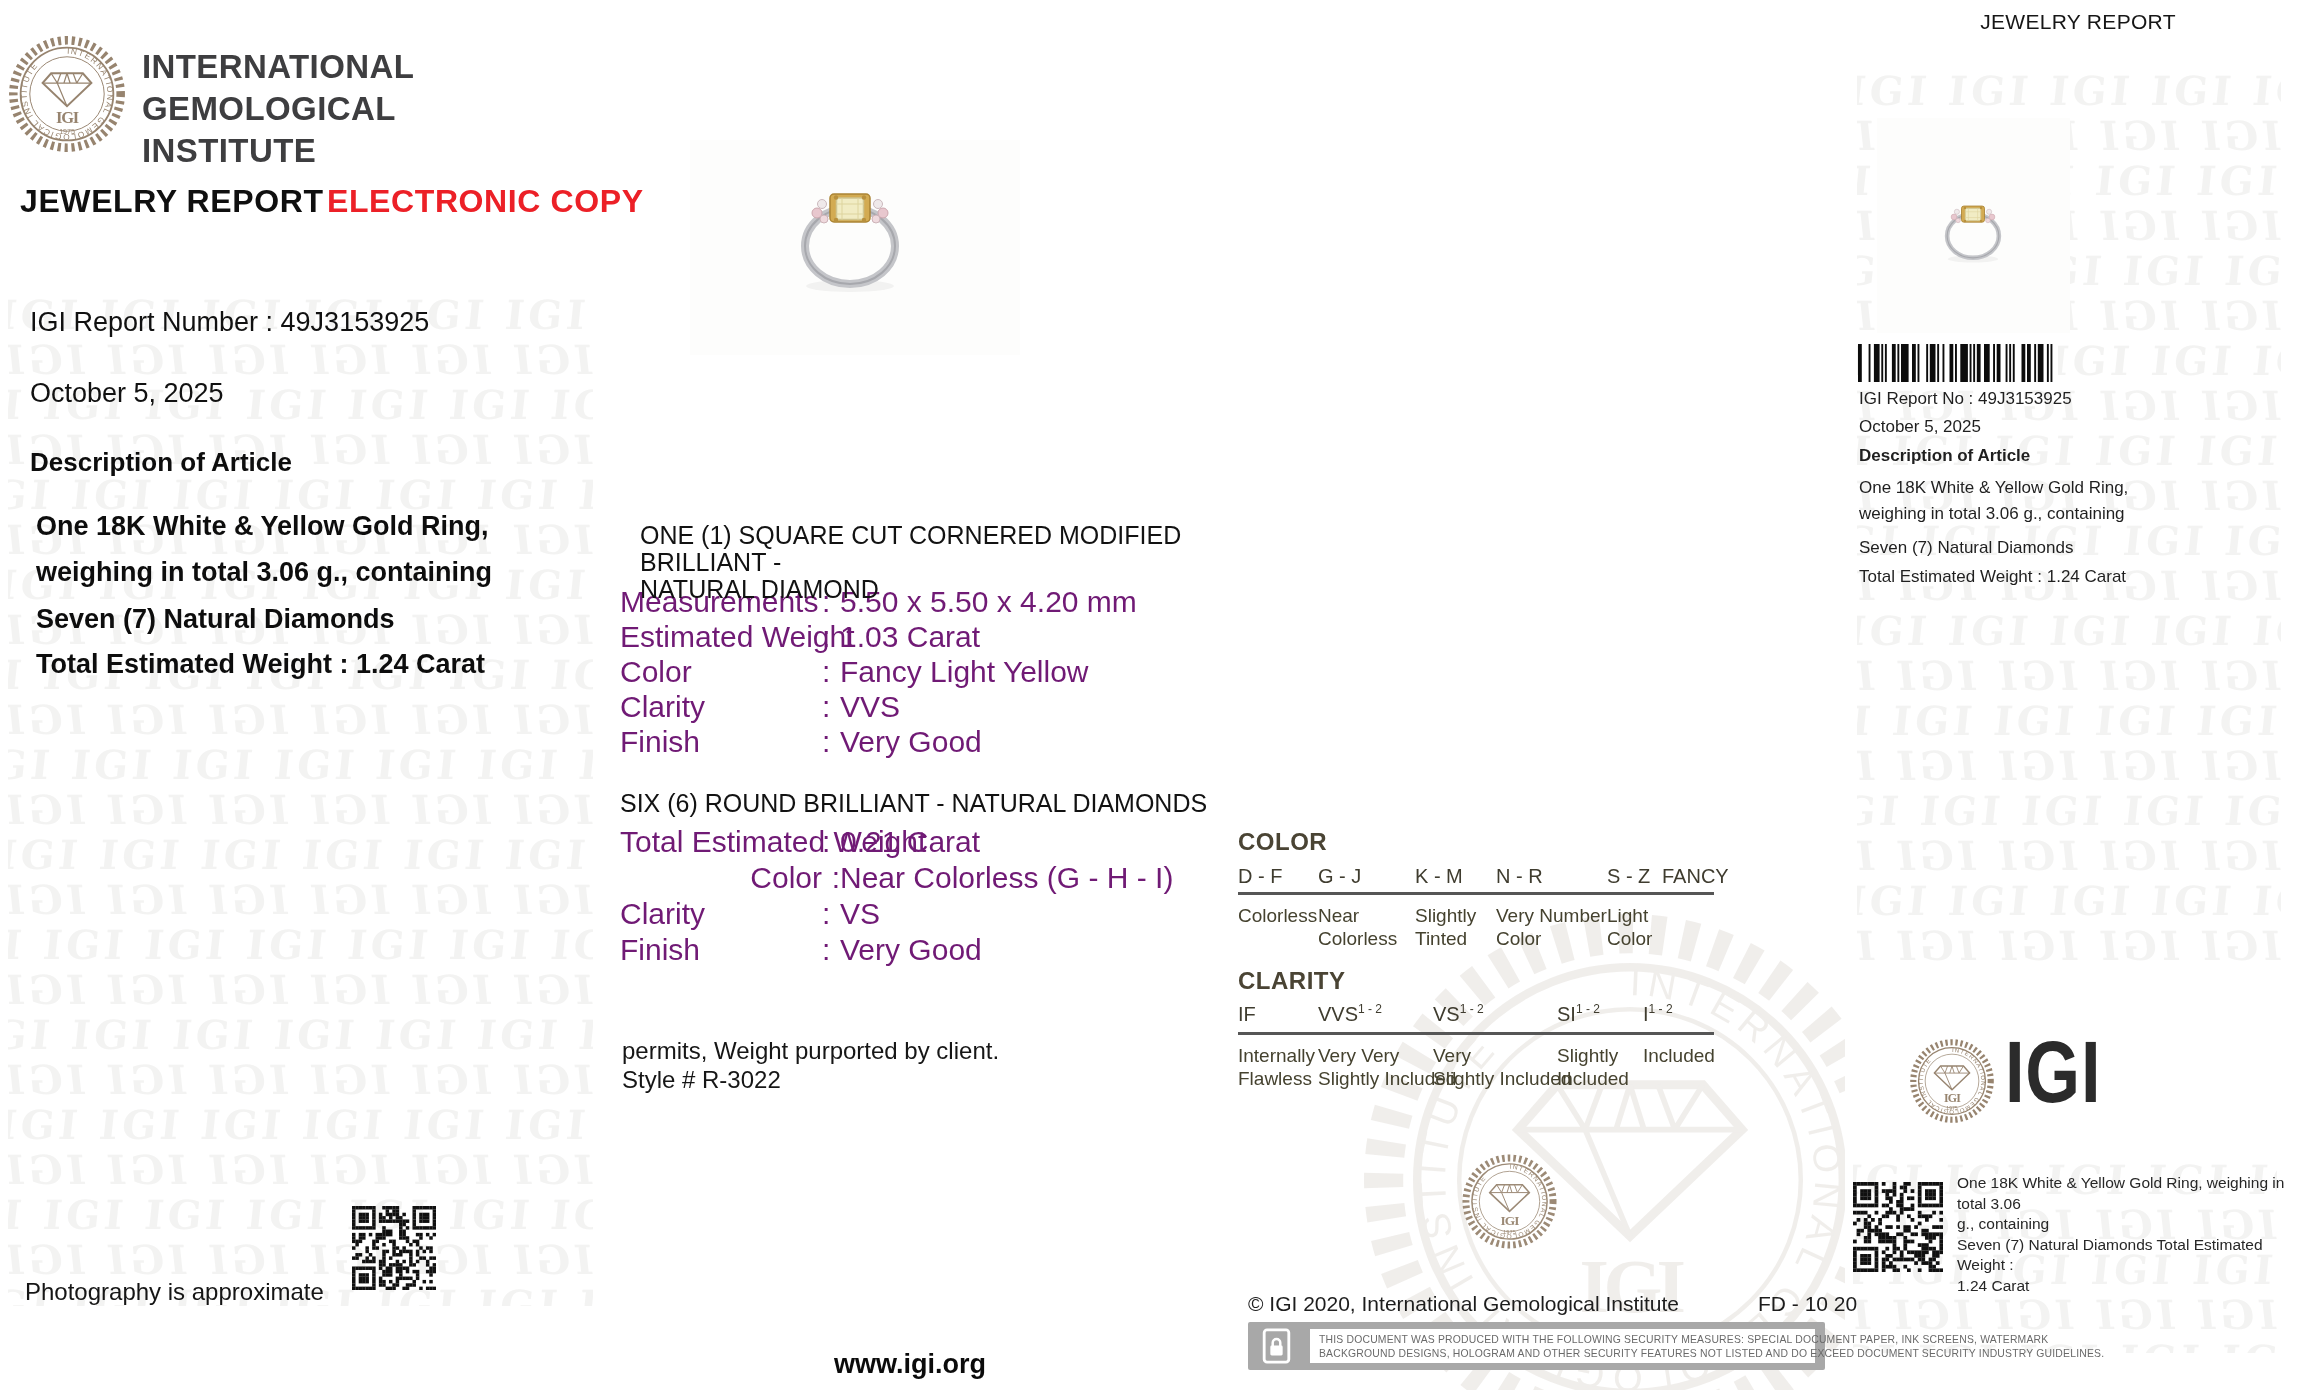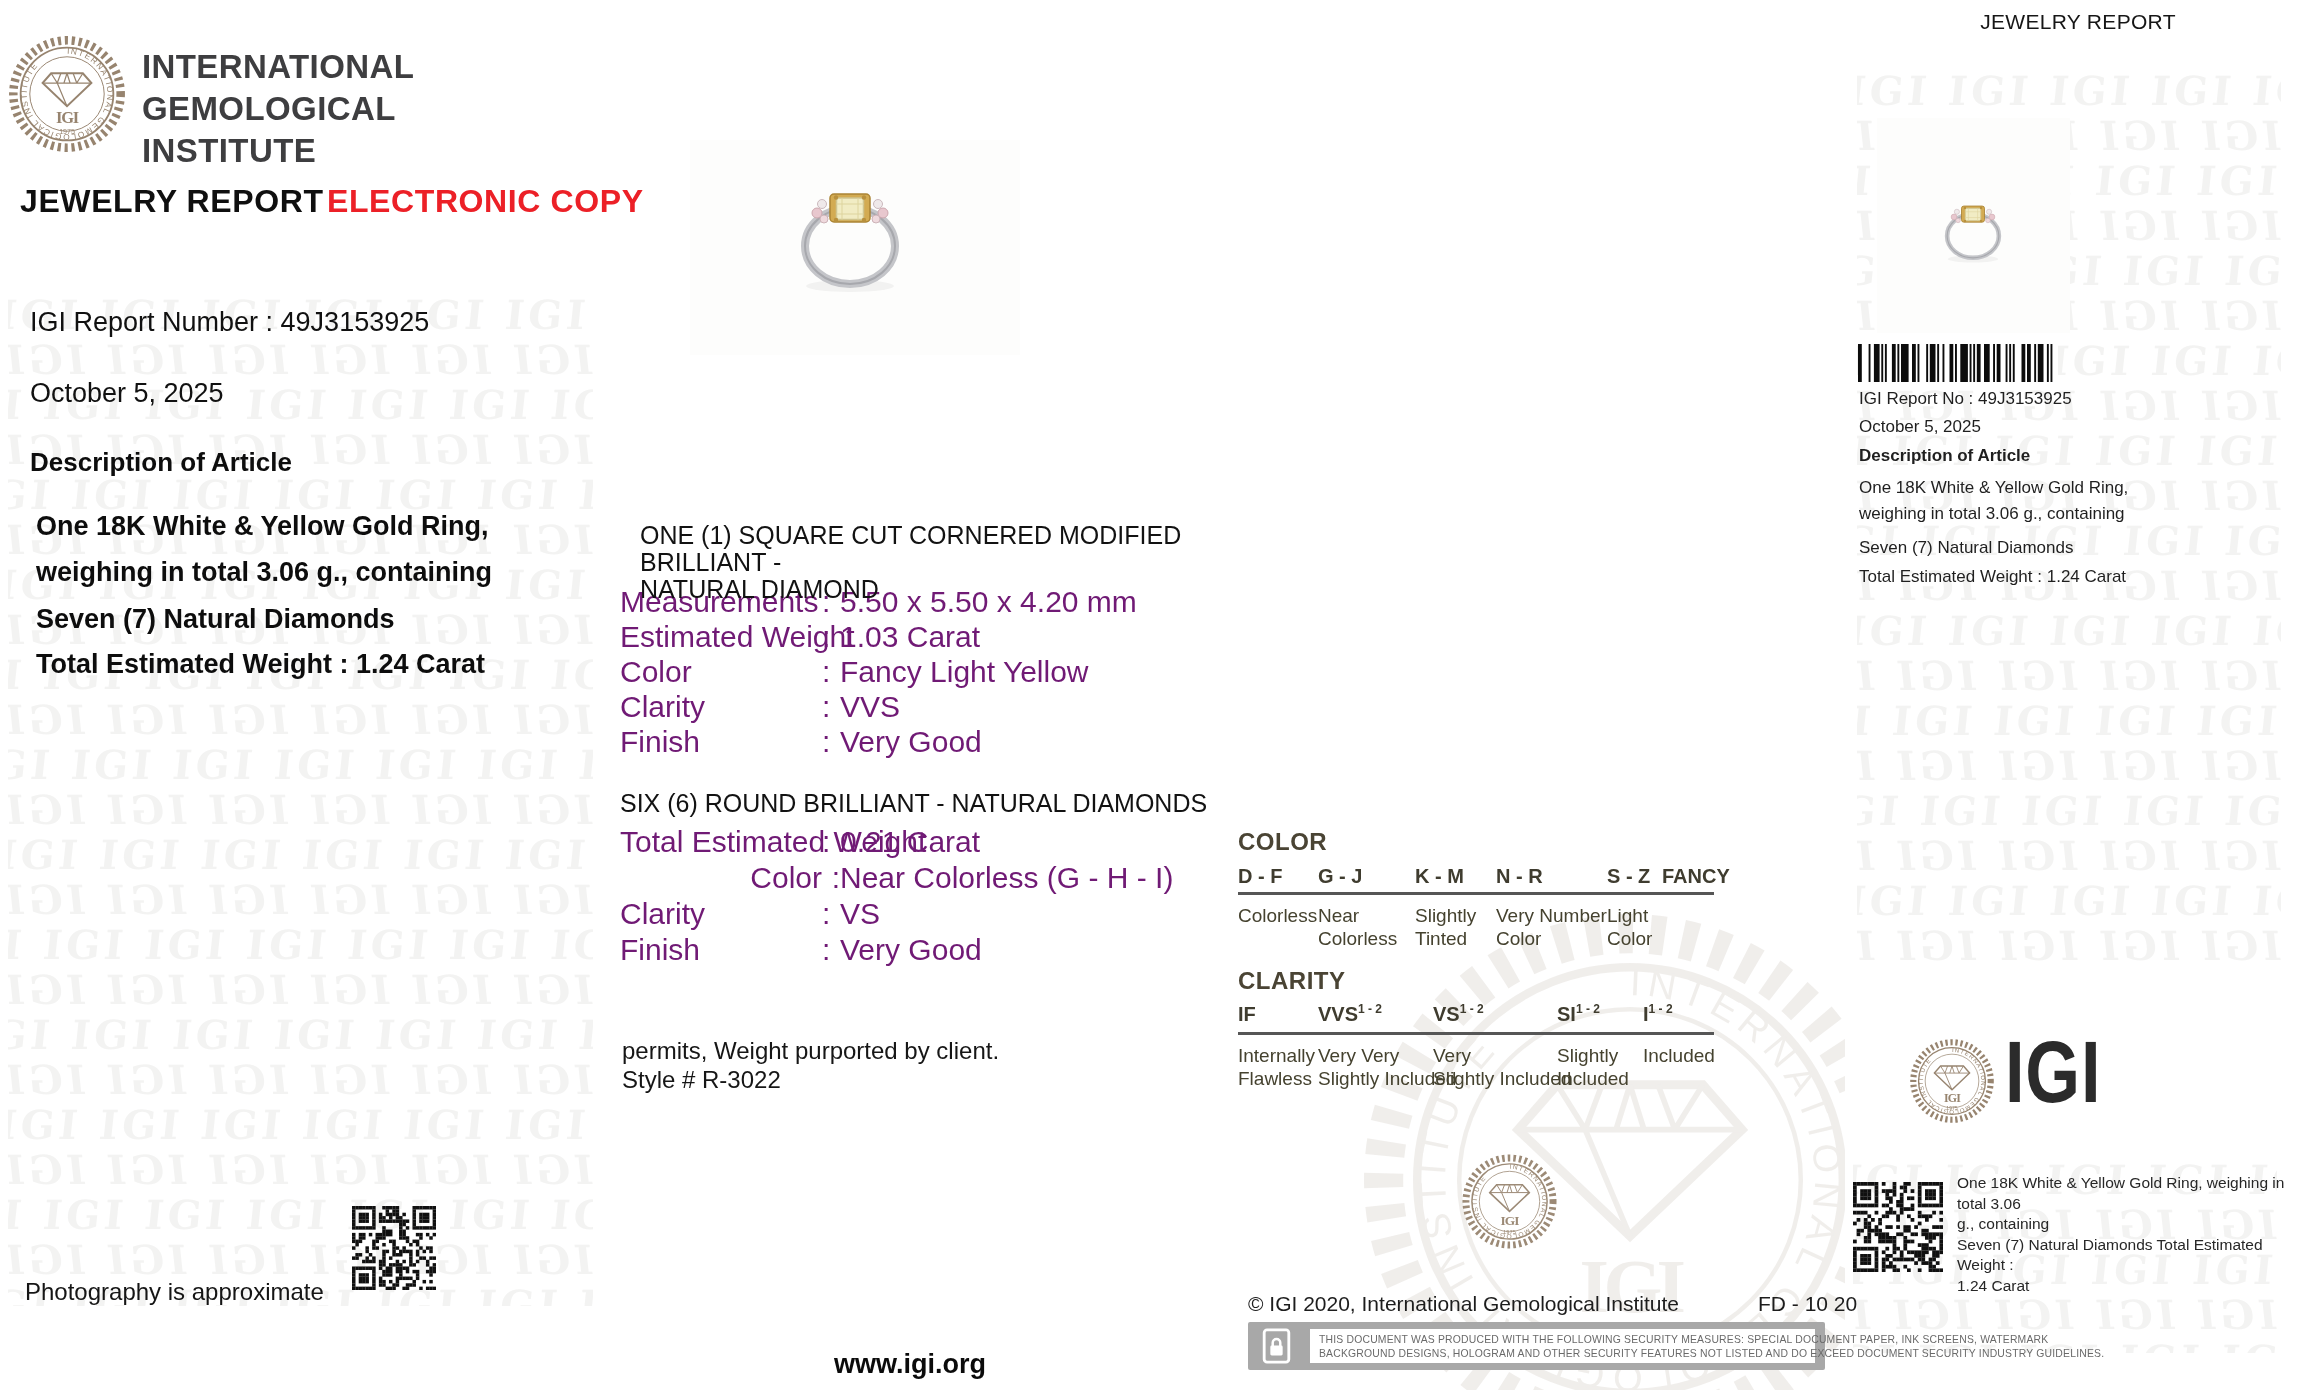--- a/index.html
+++ b/index.html
@@ -22,21 +22,21 @@
   .lp-desc{font-size:27px;font-weight:bold;color:#0d0d0d;}
   .lp-photo{font-size:24px;color:#151515;}
   
   .sec-head{font-size:25px;color:#121212;line-height:27px;}
   .spec-row{position:absolute;left:620px;font-size:30px;color:#701a75;white-space:nowrap;}
   .sl{display:inline-block;width:202px;}
   .sc{display:inline-block;width:18px;}
   .note-line{font-size:24px;color:#161616;}
   
   .scale-title{font-size:24px;font-weight:bold;letter-spacing:0.5px;color:#4a4434;}
-  .grade{position:absolute;font-size:20px;color:#3f3c2f;white-space:nowrap;font-weight:bold;}
+  .grade{position:absolute;font-size:20px;color:#3f3c2f;white-space:nowrap;}
   .grade sup{font-size:12px;}
   .gdesc{position:absolute;font-size:19px;line-height:23px;color:#45422f;white-space:nowrap;}
   .scale-line{position:absolute;height:2.5px;background:#565656;width:476px;}
   
   .copyright{font-size:21px;color:#1d1d1d;}
   .sec-strip{position:absolute;background:#a8a8a8;border-radius:2px;}
   .sec-box{position:absolute;background:#ffffff;}
   .sec-text{font-size:10.5px;line-height:14px;color:#6a6a6a;letter-spacing:0.2px;
             padding:3px 9px;transform:scaleX(0.99);transform-origin:left center;white-space:nowrap;}
   .website{font-size:27px;font-weight:bold;color:#0b0b0b;text-align:center;}

